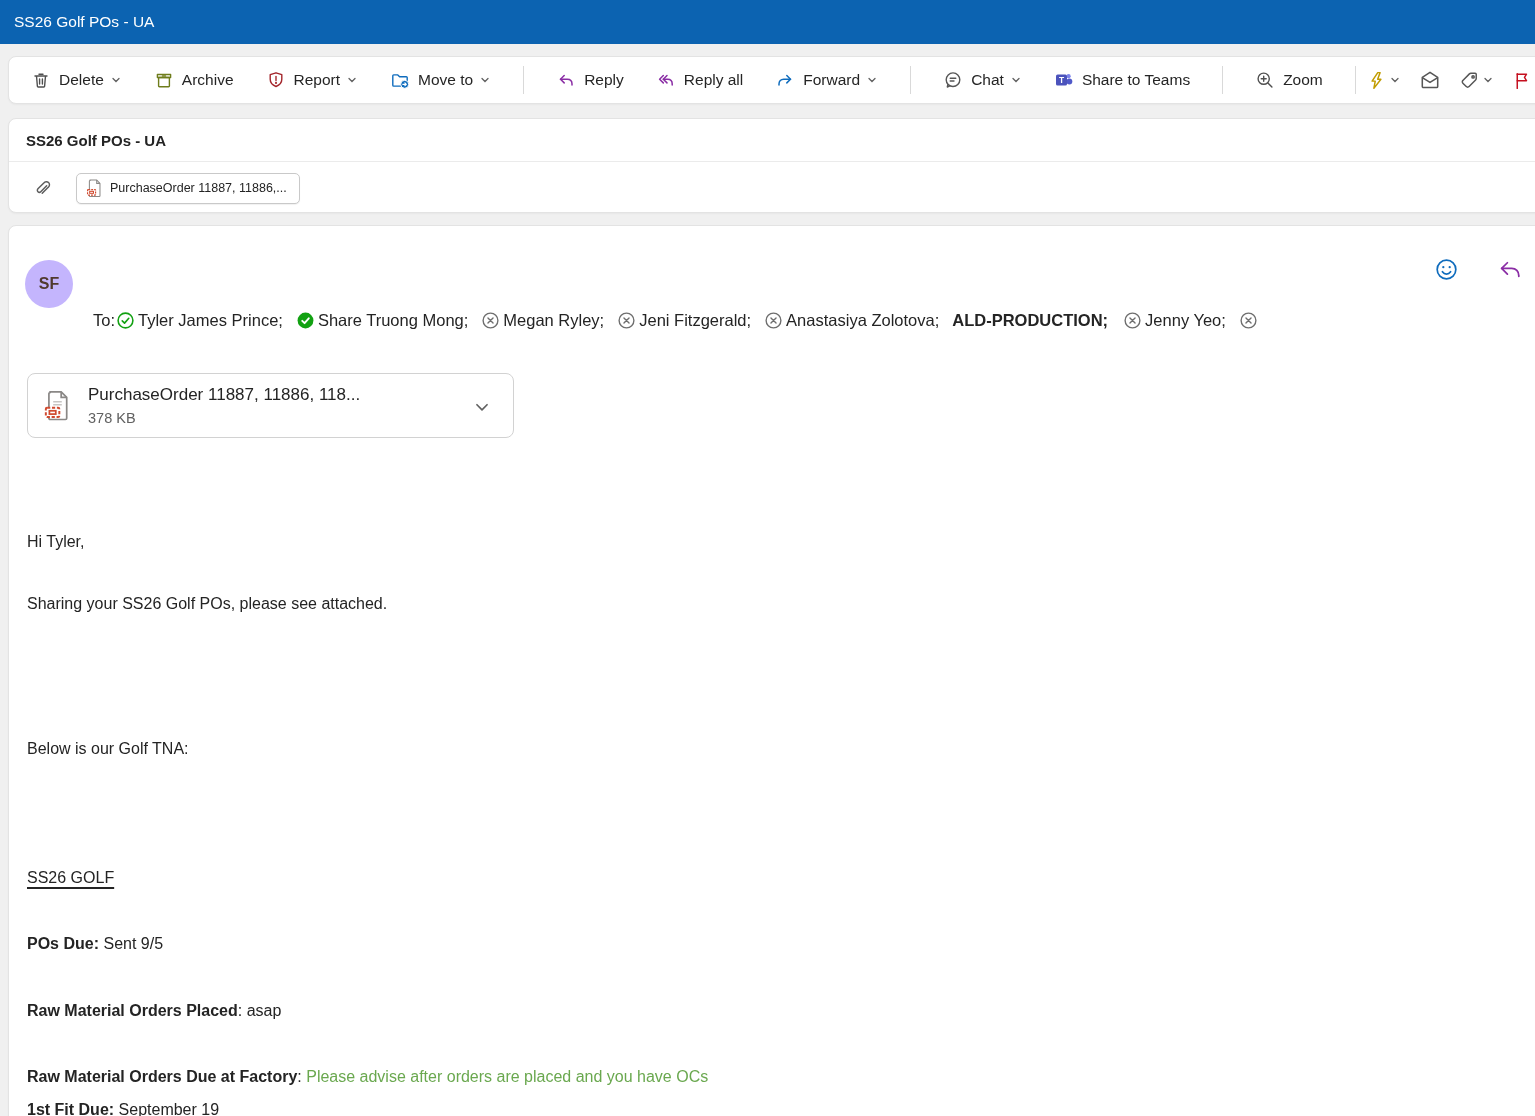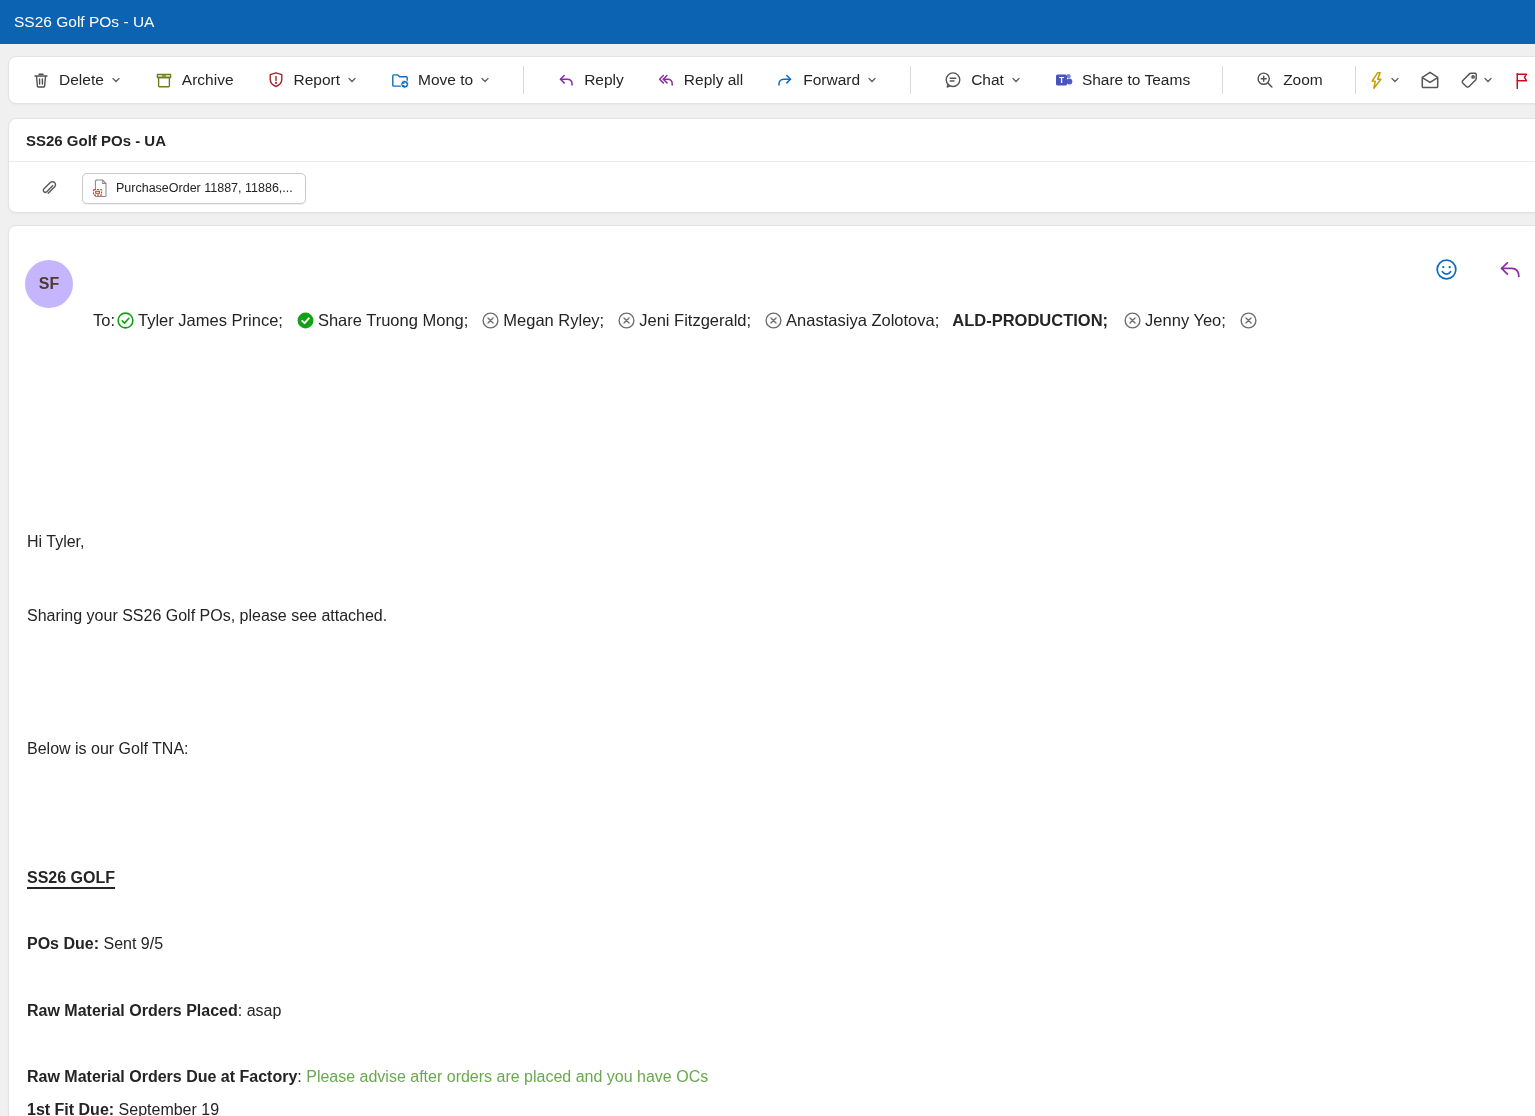--- a/index.html
+++ b/index.html
@@ -22,21 +22,21 @@
     padding:6px 6px; border-radius:4px; cursor:pointer; white-space:nowrap;justify-content:center; }
   .tb-group { display:flex; align-items:center; gap:20px; }
   .sep { width:1px; height:28px; background:#d9d9d9; margin:0 6px; flex:0 0 auto; }
   .chev { display:inline-flex; margin-left:-2px; }
   .right-icons { display:flex; align-items:center; gap:10px; margin-left:auto; }
   .icon-btn { display:inline-flex; align-items:center; gap:4px; padding:5px 4px; border-radius:4px; cursor:pointer; }
 
   
   .subject-text { position:absolute; left:17px; top:13px; font-size:15px; font-weight:700; }
   .subject-divider { position:absolute; left:0; right:0; top:42px; height:1px; background:#ebebeb; }
-  .attach-row { position:absolute; left:0; top:43px; height:52px; display:flex; align-items:center; padding-left:28px; }
+  .attach-row { position:absolute; left:0; top:43px; height:52px; display:flex; align-items:center; padding-left:22px; }
   .attach-chip { display:inline-flex; align-items:center; gap:7px; margin-left:24px; height:31px;
     padding:0 12px 0 9px; border:1px solid #c9c9c9; border-radius:5px; background:#fff;
     box-shadow:0 1px 1px rgba(0,0,0,.06); font-size:12.5px; cursor:pointer; white-space:nowrap; }
 
   
   .avatar { position:absolute; left:16px; top:34px; width:48px; height:48px; border-radius:50%;
     background:#c4b5fd; color:#50392e; font-weight:700; font-size:16px;
     display:flex; align-items:center; justify-content:center; }
   .sender { position:absolute; left:84px; top:40px; font-size:17.5px; color:#242424; white-space:nowrap; }
   .header-actions { position:absolute; top:30px; left:1425px; display:flex; align-items:center; gap:38px; }
@@ -51,29 +51,29 @@
   .attach-card { position:absolute; left:18px; top:147px; width:487px; height:65px;
     border:1px solid #d2d2d2; border-radius:8px; background:#fff; cursor:pointer; }
   .attach-card .file-icon { position:absolute; left:16px; top:16px; }
   .attach-card .a-title { position:absolute; left:60px; top:11px; font-size:17px; color:#242424; white-space:nowrap; }
   .attach-card .a-size { position:absolute; left:60px; top:36px; font-size:14.5px; color:#616161; }
   .attach-card .a-chev { position:absolute; right:22px; top:24px; }
 
   
   .msg-body p { position:absolute; left:18px; margin:0; font-size:16px; line-height:32px; color:#242424; white-space:nowrap; }
   .p-greeting { top:300px; }
-  .p-sharing { top:374px; }
+  .p-sharing { top:362px; }
   .p-tna     { top:507px; }
   .p-section { top:636px; }
   .p-pos     { top:702px; }
   .p-rmp     { top:769px; }
   .p-rmd     { top:835px; }
   .p-fit     { top:868px; }
   .b { font-weight:700; }
-  .section-title { font-weight:700; text-decoration:underline; text-decoration-thickness:2px; text-underline-offset:4px; }
+  .section-title { font-weight:400; text-decoration:underline; text-decoration-thickness:2px; text-underline-offset:4px; }
   .green { color:#6aa84f; }
 </style>
 </head>
 <body>
 
 <div class="titlebar">
   <span class="title">SS26 Golf POs - UA</span>
 </div>
 
 <div class="card toolbar-card">
@@ -317,20 +317,38 @@
     </span>
 
     <span class="recipient">
       <svg width="19" height="19" viewBox="0 0 18 18" fill="none" stroke="#6e6e6e" stroke-width="1.3" stroke-linecap="round">
           <circle cx="9" cy="9" r="7"></circle>
           <path d="M6.6 6.6l4.8 4.8M11.4 6.6l-4.8 4.8"></path>
         </svg>
     </span>
   </div>
 
+  <div class="attach-card">
+    <span class="file-icon">
+      <svg width="27" height="32" viewBox="0 0 22 26" fill="none">
+          <path d="M5 1.5h9L18.5 6v17a1 1 0 01-1 1H5a1 1 0 01-1-1v-20a1 1 0 011-1z" stroke="#8a8886" stroke-width="1.4" fill="#fff"></path>
+          <path d="M14 1.5V6h4.5" stroke="#8a8886" stroke-width="1.4"></path>
+          <path d="M7.5 9.5h7M7.5 12h7" stroke="#c8c6c4" stroke-width="1.1"></path>
+          <rect x="1.5" y="14.5" width="11" height="7.5" rx="1" fill="#fff" stroke="#d04a2f" stroke-width="1.6" stroke-dasharray="2.6 1.4"></rect>
+          <rect x="4.4" y="16.9" width="5.2" height="2.7" fill="none" stroke="#d04a2f" stroke-width="1.4"></rect>
+        </svg>
+    </span>
+    <span class="a-title">PurchaseOrder 11887, 11886, 118...</span>
+    <span class="a-size">378 KB</span>
+    <span class="a-chev">
+      <svg width="18" height="18" viewBox="0 0 16 16" fill="none" stroke="#616161" stroke-width="1.5" stroke-linecap="round" stroke-linejoin="round">
+          <path d="M3.5 6l4.5 4.5L12.5 6"></path>
+        </svg>
+    </span>
+  </div>
 
   <div class="msg-body">
     <p class="p-greeting">Hi Tyler,</p>
     <p class="p-sharing">Sharing your SS26 Golf POs, please see attached.</p>
     <p class="p-tna">Below is our Golf TNA:</p>
     <p class="p-section"><span class="section-title">SS26 GOLF</span></p>
     <p class="p-pos"><span class="b">POs Due:</span><span> Sent 9/5</span></p>
     <p class="p-rmp"><span class="b">Raw Material Orders Placed</span><span>: asap</span></p>
     <p class="p-rmd"><span class="b">Raw Material Orders Due at Factory</span><span>: </span><span class="green">Please advise after orders are placed and you have OCs</span></p>
     <p class="p-fit"><span class="b">1st Fit Due:</span><span> September 19</span></p>

